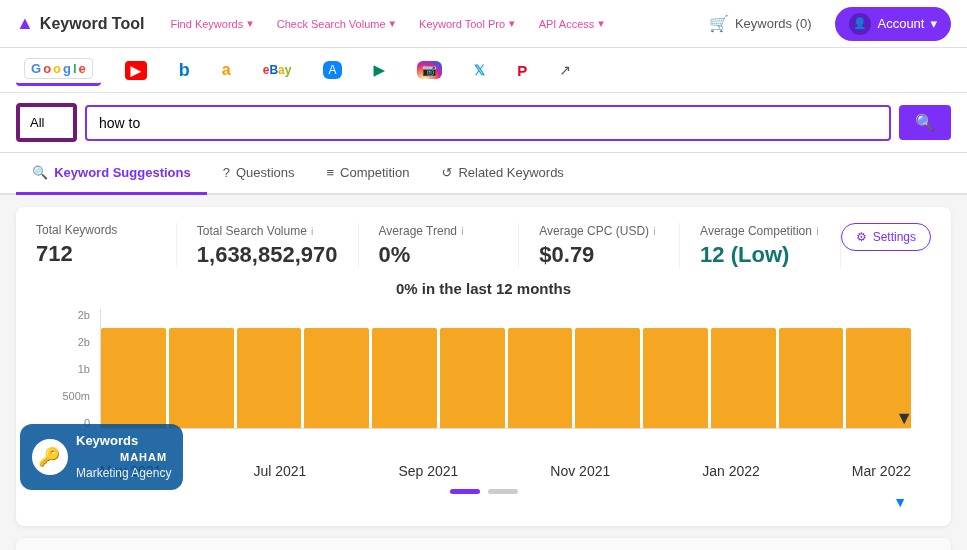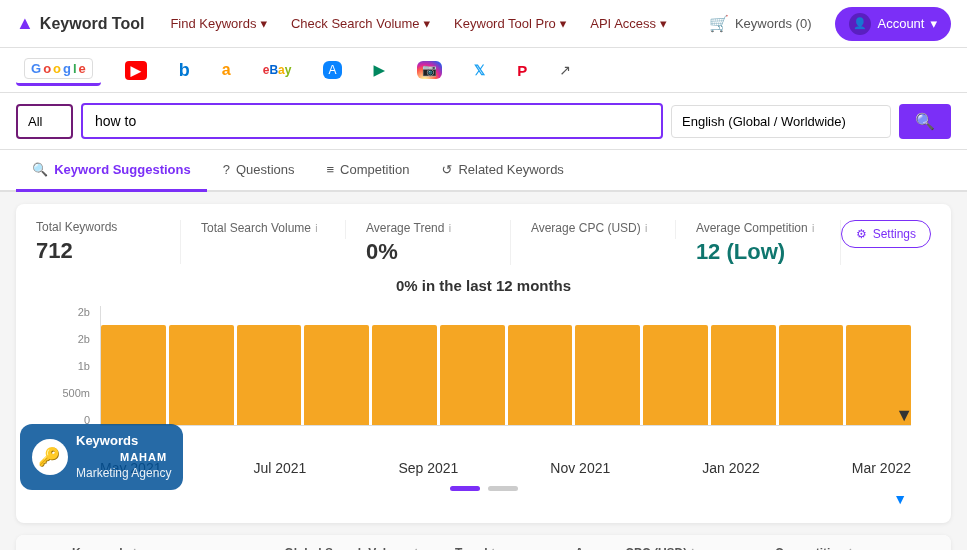--- a/index.html
+++ b/index.html
@@ -3,38 +3,38 @@
   <meta charset="utf-8">
   <style>
     * { box-sizing: border-box; margin: 0; padding: 0; }
     body { font-family: -apple-system, BlinkMacSystemFont, 'Segoe UI', Arial, sans-serif; font-size: 14px; background: #f5f5f5; color: #333; width: 967px; overflow-x: hidden; }
 
     
     .navbar { background: #fff; border-bottom: 1px solid #e0e0e0; display: flex; align-items: center; padding: 0 16px; height: 48px; gap: 16px; }
     .logo { display: flex; align-items: center; gap: 6px; font-weight: 700; font-size: 16px; color: #333; }
     .logo-icon { color: #7b2ff7; font-size: 18px; }
     .nav-items { display: flex; align-items: center; gap: 4px; flex: 1; }
-    .nav-item { padding: 6px 10px; font-size: 13px; color: #7f1d1d; cursor: pointer; display: flex; align-items: center; gap: 4px; }
+    .nav-item { padding: 6px 10px; font-size: 11px; color: #ec4899; cursor: pointer; display: flex; align-items: center; gap: 4px; }
     .nav-right { display: flex; align-items: center; gap: 12px; margin-left: auto; }
     .keywords-btn { display: flex; align-items: center; gap: 6px; padding: 6px 12px; border: none; background: none; cursor: pointer; font-size: 13px; color: #555; }
     .cart-icon { color: #7b2ff7; font-size: 16px; }
     .account-btn { display: flex; align-items: center; gap: 6px; background: #7b2ff7; color: #fff; border: none; border-radius: 20px; padding: 6px 14px; cursor: pointer; font-size: 13px; }
     .account-avatar { background: #5a1fc0; border-radius: 50%; width: 22px; height: 22px; display: flex; align-items: center; justify-content: center; font-size: 11px; }
 
     
     .platform-bar { background: #fff; border-bottom: 1px solid #e0e0e0; display: flex; align-items: center; padding: 6px 16px; gap: 16px; }
     .platform-item { display: flex; align-items: center; cursor: pointer; padding: 4px 8px; border-radius: 4px; }
     .platform-item.active { border-bottom: 3px solid #7b2ff7; }
     .g-logo { background: #fff; border: 1px solid #ddd; border-radius: 4px; padding: 2px 6px; font-size: 13px; font-weight: bold; display: flex; align-items: center; gap: 2px; }
     .g-blue { color: #4285f4; } .g-red { color: #ea4335; } .g-yellow { color: #fbbc04; } .g-green { color: #34a853; }
 
     
     .search-bar { background: #fff; padding: 10px 16px; display: flex; gap: 8px; align-items: center; border-bottom: 1px solid #e0e0e0; }
     .select-wrap { position: relative; }
-    .select-wrap select { border: 2px solid #701a75; border-radius: 4px; padding: 8px 28px 8px 10px; font-size: 13px; appearance: none; background: #fff; cursor: pointer; }
+    .select-wrap select { border: 4px solid #701a75; border-radius: 4px; padding: 8px 28px 8px 10px; font-size: 13px; appearance: none; background: #fff; cursor: pointer; }
     .search-input { flex: 1; border: 2px solid #7b2ff7; border-radius: 4px; padding: 8px 12px; font-size: 14px; outline: none; }
     .lang-select { border: 1px solid #ddd; border-radius: 4px; padding: 8px 28px 8px 10px; font-size: 13px; appearance: none; background: #fff; min-width: 220px; }
     .search-btn { background: #7b2ff7; color: #fff; border: none; border-radius: 4px; padding: 8px 16px; cursor: pointer; font-size: 16px; }
 
     
     .tabs-bar { background: #fff; border-bottom: 2px solid #e0e0e0; display: flex; padding: 0 16px; }
     .tab { padding: 12px 16px; font-size: 13px; cursor: pointer; color: #555; border-bottom: 3px solid transparent; margin-bottom: -2px; display: flex; align-items: center; gap: 6px; }
     .tab.active { color: #7b2ff7; border-bottom: 3px solid #7b2ff7; font-weight: 600; }
 
     
@@ -161,23 +161,20 @@
   </div>
 </div>
 
 <div class="search-bar">
   <div class="select-wrap">
     <select>
       <option>All</option>
     </select>
   </div>
   <input class="search-input" type="text" value="how to" style="">
-  <select class="lang-select">
-    <option>English (Global / Worldwide)</option>
-  </select>
   <button class="search-btn">
     <span>🔍</span>
   </button>
 </div>
 
 <div class="tabs-bar">
   <div class="tab active">
     <span>🔍</span>
     <span>Keyword Suggestions</span>
   </div>
@@ -201,33 +198,35 @@
       <div class="stat-label">
         <span>Total Keywords</span>
       </div>
       <div class="stat-value">712</div>
     </div>
     <div class="stat-item">
       <div class="stat-label">
         <span>Total Search Volume</span>
         <span class="info-icon">ℹ</span>
       </div>
+      <div class="stat-value">1,638,852,970</div>
     </div>
     <div class="stat-item">
       <div class="stat-label">
         <span>Average Trend</span>
         <span class="info-icon">ℹ</span>
       </div>
       <div class="stat-value">0%</div>
     </div>
     <div class="stat-item">
       <div class="stat-label">
         <span>Average CPC (USD)</span>
         <span class="info-icon">ℹ</span>
       </div>
+      <div class="stat-value">$0.79</div>
     </div>
     <div class="stat-item">
       <div class="stat-label">
         <span>Average Competition</span>
         <span class="info-icon">ℹ</span>
       </div>
       <div class="stat-value green">12 (Low)</div>
     </div>
     <button class="settings-btn">
       <span>⚙</span>

